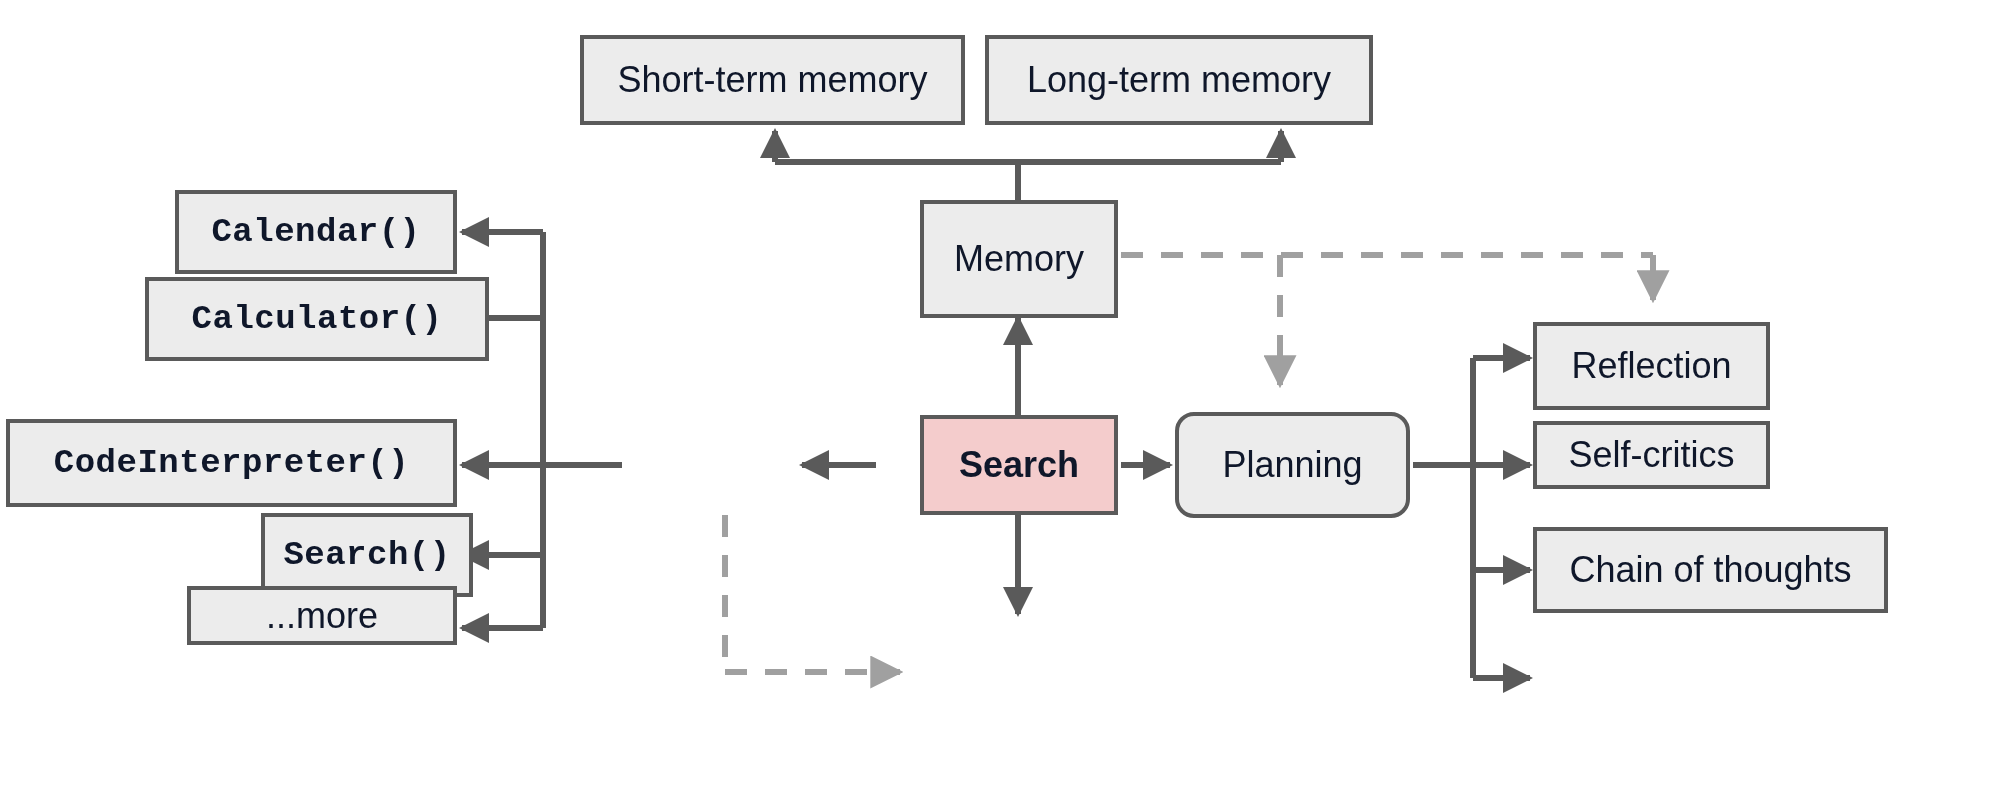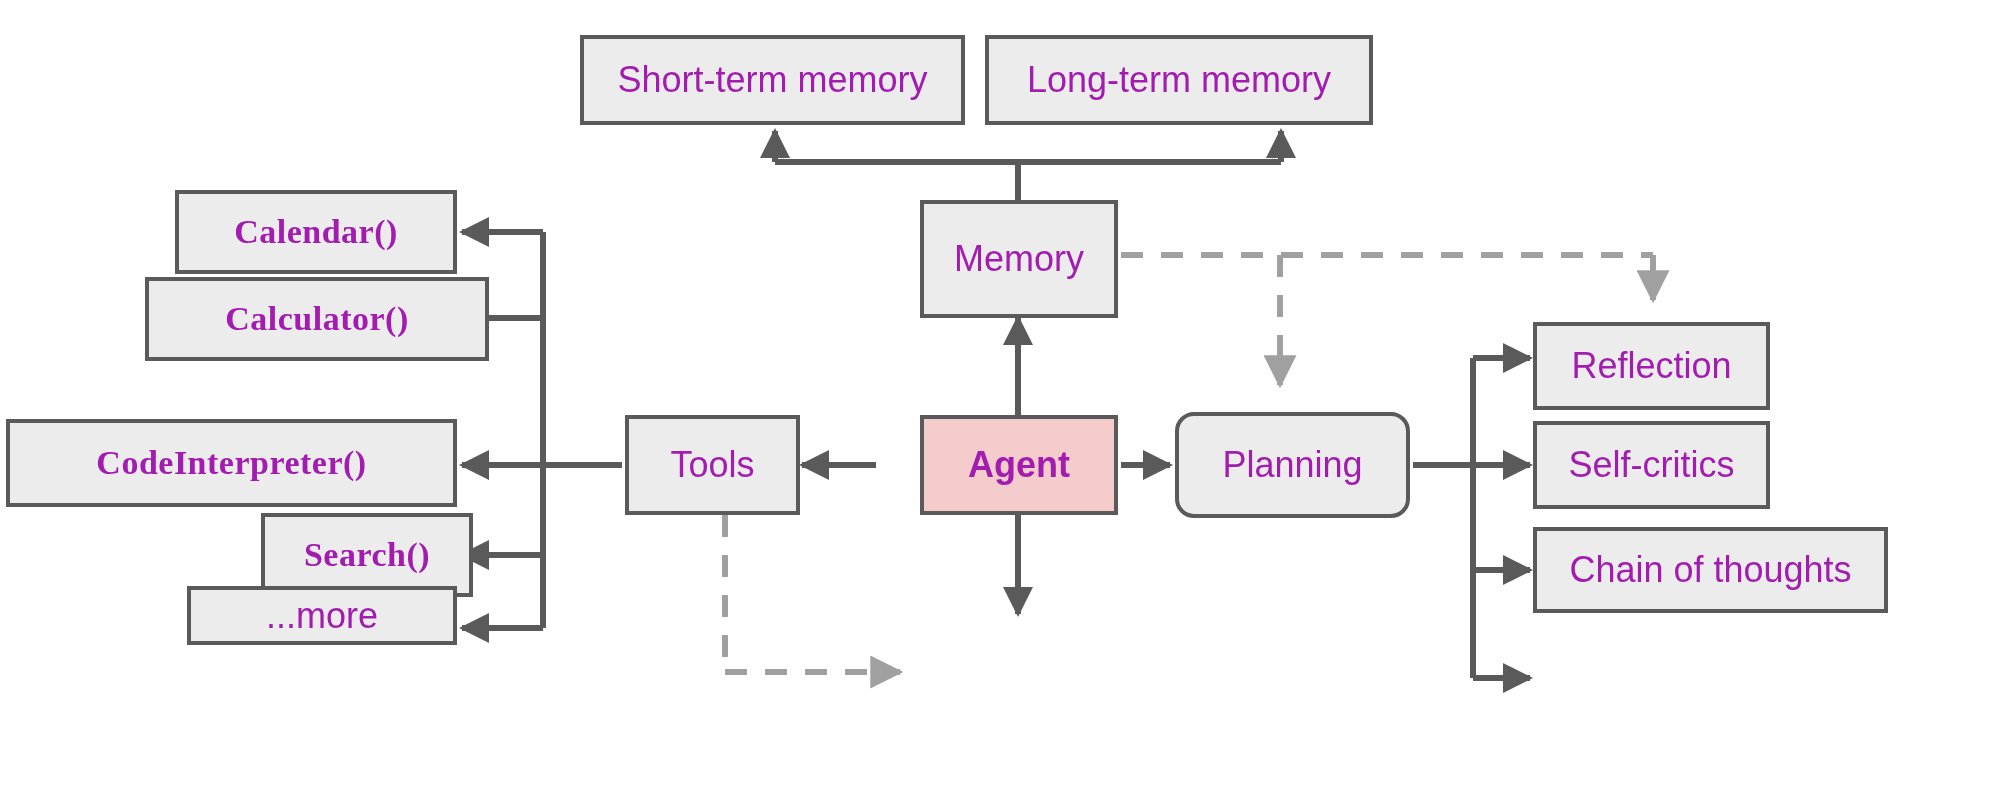--- a/index.html
+++ b/index.html
@@ -26,34 +26,34 @@
     height: 793px;
   }
   .node {
     position: absolute;
     box-sizing: border-box;
     background: #ececec;
     border: 4px solid #5a5a5a;
     display: flex;
     align-items: center;
     justify-content: center;
-    color: #a21caf;
+    color: #0f172a;
     z-index: 5;
   }
   .node-label {
     white-space: nowrap;
     line-height: 1;
   }
   .sans {
     font-family: "Liberation Sans", sans-serif;
     font-size: 36px;
     font-weight: 400;
   }
   .mono {
-    font-family: Liberation Serif, serif;
+    font-family: Liberation Mono, monospace;
     font-size: 34px;
     font-weight: 700;
     letter-spacing: 0.5px;
   }
   .agent-node {
     background: #f4cccc;
   }
   .agent-node .node-label {
     font-weight: 700;
   }
@@ -118,26 +118,23 @@
   </div>
 
   <div class="node" style="left:985px; top:35px; width:388px; height:90px;">
     <span class="node-label sans">Long-term memory</span>
   </div>
 
   <div class="node" style="left:920px; top:200px; width:198px; height:118px;">
     <span class="node-label sans">Memory</span>
   </div>
 
-  <div class="node" style="left:625px; top:415px; width:175px; height:100px;">
-    <span class="node-label sans">Tools</span>
-  </div>
 
   <div class="node agent-node" style="left:920px; top:415px; width:198px; height:100px;">
-    <span class="node-label sans">Agent</span>
+    <span class="node-label sans">Search</span>
   </div>
 
   <div class="node" style="left:1175px; top:412px; width:235px; height:106px;border-radius:19px;">
     <span class="node-label sans">Planning</span>
   </div>
 
 
   <div class="node" style="left:175px; top:190px; width:282px; height:84px;">
     <span class="node-label mono">Calendar()</span>
   </div>
@@ -155,21 +152,21 @@
   </div>
 
   <div class="node" style="left:187px; top:586px; width:270px; height:59px;">
     <span class="node-label sans">...more</span>
   </div>
 
   <div class="node" style="left:1533px; top:314px; width:237px; height:88px;margin-top:8px;">
     <span class="node-label sans">Reflection</span>
   </div>
 
-  <div class="node" style="left:1533px; top:421px; width:237px; height:88px;">
+  <div class="node" style="left:1533px; top:421px; width:237px; height:68px;">
     <span class="node-label sans">Self-critics</span>
   </div>
 
   <div class="node" style="left:1533px; top:527px; width:355px; height:86px;">
     <span class="node-label sans">Chain of thoughts</span>
   </div>
 
 
 </div>
 

